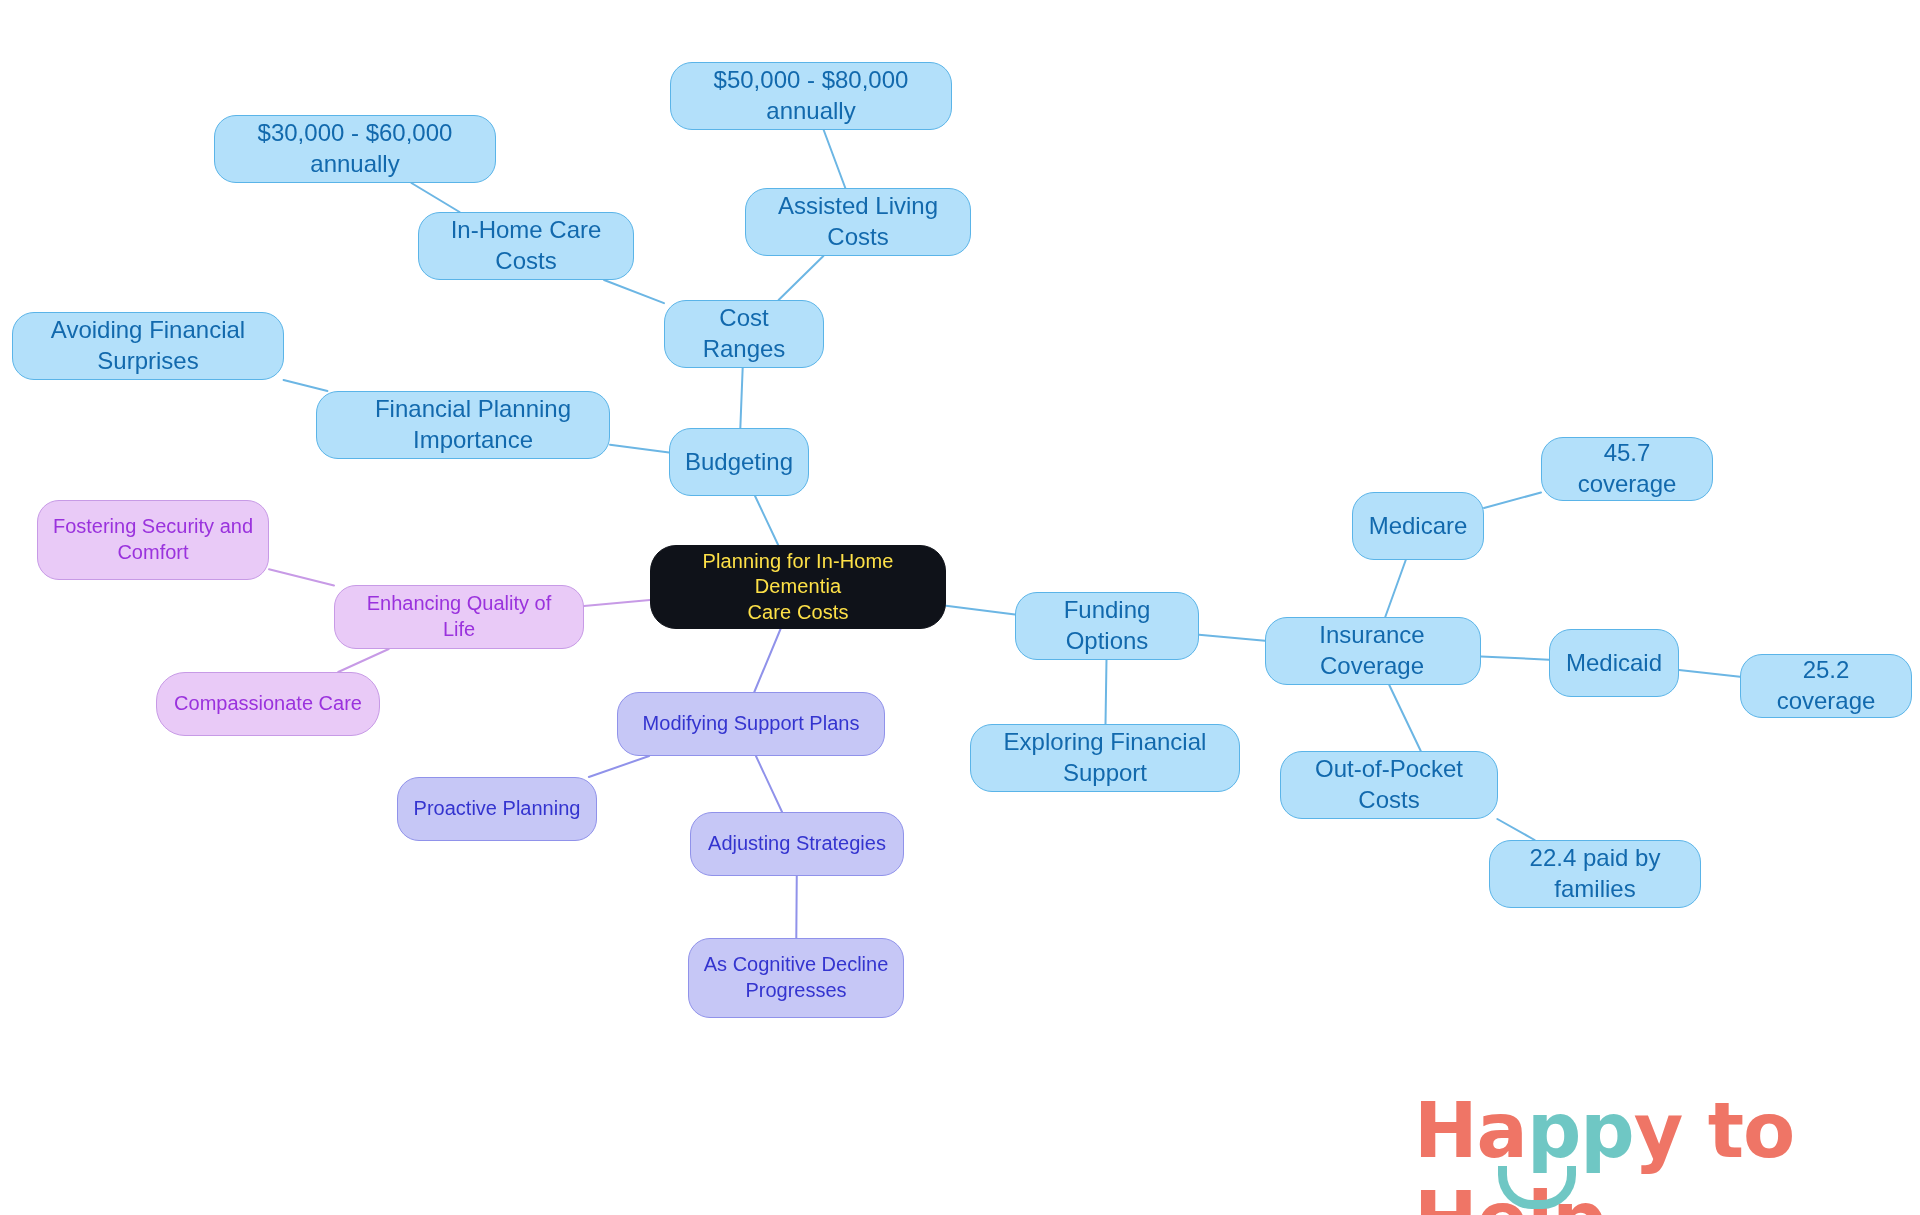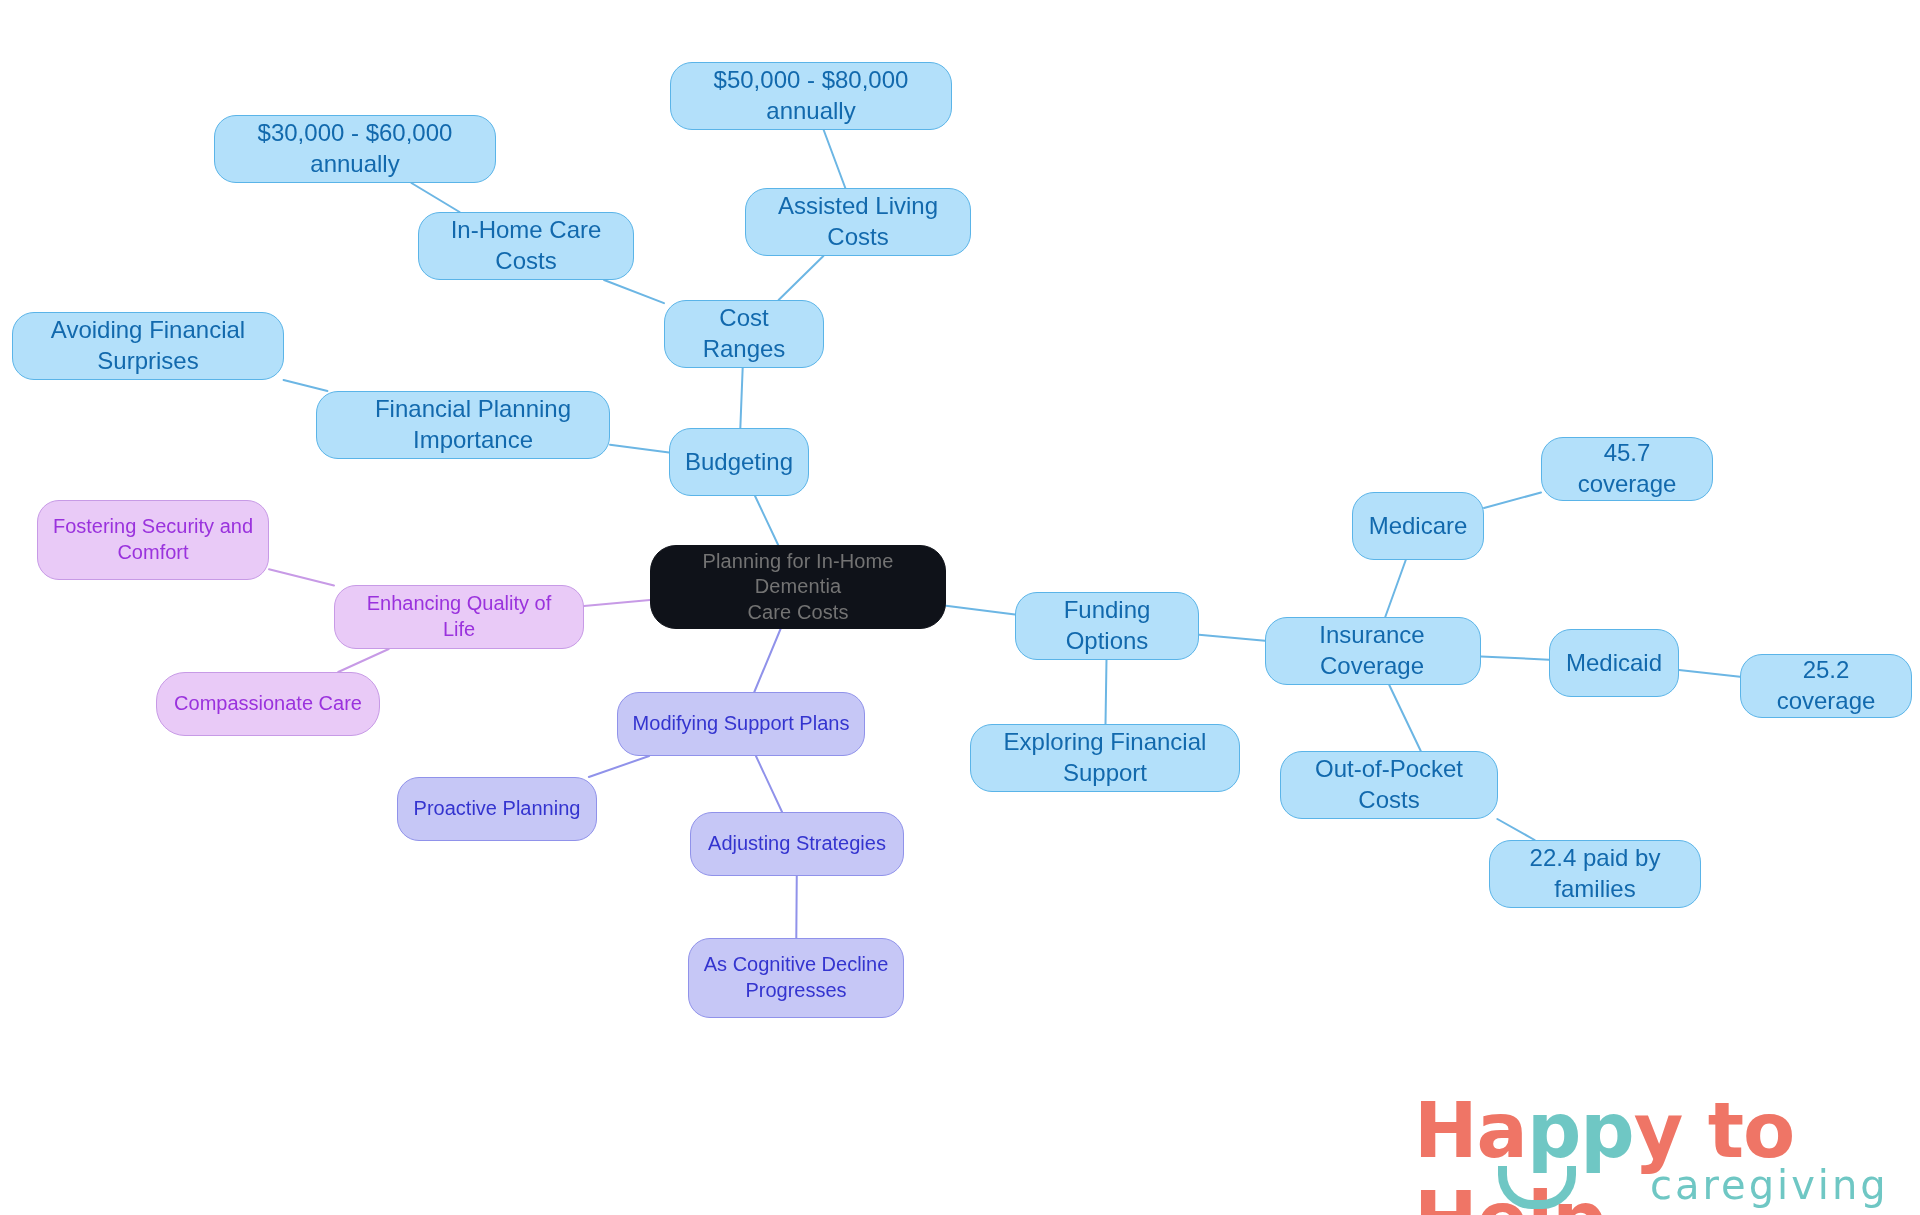--- a/index.html
+++ b/index.html
@@ -36,21 +36,21 @@
     border-radius: 22px;
     border-style: solid;
     border-width: 1.5px;
     line-height: 1.28;
     padding: 6px 14px;
     white-space: pre-line;
   }
   .node.root {
     background: #0f1219;
     border-color: #0f1219;
-    color: #737373;
+    color: #fde047;
     font-size: 20px;
     border-radius: 26px;
     letter-spacing: 0.1px;
   }
   .node.blue {
     background: #b3e0fa;
     border-color: #5ab4e8;
     color: #1269ad;
     font-size: 24px;
   }
@@ -153,25 +153,24 @@
       <div class="node blue" style="left: 1352px; top: 492px; width: 132px; height: 68px;"><span>Medicare</span></div>
       <div class="node blue" style="left: 1541px; top: 437px; width: 172px; height: 64px;"><span>45.7 coverage</span></div>
       <div class="node blue" style="left: 1549px; top: 629px; width: 130px; height: 68px; justify-content: center;"><span>Medicaid</span></div>
       <div class="node blue" style="left: 1740px; top: 654px; width: 172px; height: 64px;"><span>25.2 coverage</span></div>
       <div class="node blue" style="left: 1280px; top: 751px; width: 218px; height: 68px;"><span>Out-of-Pocket Costs</span></div>
       <div class="node blue" style="left: 1489px; top: 840px; width: 212px; height: 68px;"><span>22.4 paid by families</span></div>
       <div class="node pink" style="left: 334px; top: 585px; width: 250px; height: 64px;"><span>Enhancing Quality of Life</span></div>
       <div class="node pink" style="left: 37px; top: 500px; width: 232px; height: 80px;"><span>Fostering Security and
 Comfort</span></div>
       <div class="node pink" style="left: 156px; top: 672px; width: 224px; height: 64px; border-radius: 29px;"><span>Compassionate Care</span></div>
-      <div class="node lav" style="left: 617px; top: 692px; width: 248px; height: 64px;"><span>Modifying Support Plans</span></div>
+      <div class="node lav" style="left: 617px; top: 692px; width: 268px; height: 64px;"><span>Modifying Support Plans</span></div>
       <div class="node lav" style="left: 397px; top: 777px; width: 200px; height: 64px;"><span>Proactive Planning</span></div>
       <div class="node lav" style="left: 690px; top: 812px; width: 214px; height: 64px;"><span>Adjusting Strategies</span></div>
       <div class="node lav" style="left: 688px; top: 938px; width: 216px; height: 80px;"><span>As Cognitive Decline
 Progresses</span></div>
     </div>
 
   <div id="logo">
     <div class="logo-main"><span>Ha</span><span class="logo-pp">pp</span><span>y to Help</span></div>
     <div class="logo-smile"></div>
-    <div class="logo-sub">caregiving</div>
   </div>
 </div>
 
 </body></html>

